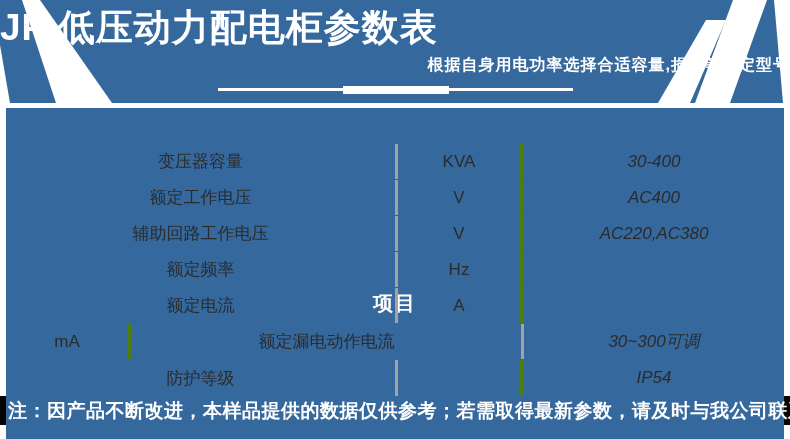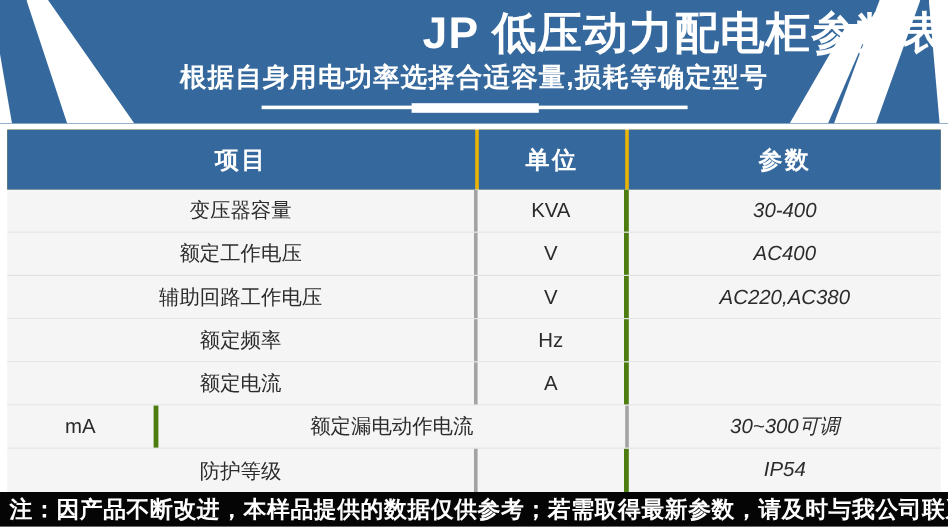--- a/index.html
+++ b/index.html
@@ -28,33 +28,33 @@
   .stripe.l1 { clip-path: polygon(0px 45px, 10px 103px, 0px 103px); }
   .stripe.l2 { clip-path: polygon(22px 0px, 40px 0px, 112px 103px, 56px 103px); }
   .stripe.r1 { clip-path: polygon(706px 20px, 726px 20px, 690px 103px, 658px 103px); }
   .stripe.r2 { clip-path: polygon(733px 0px, 767px 0px, 730px 103px, 695px 103px); }
   .stripe.r3 { clip-path: polygon(774px 0px, 790px 0px, 790px 103px, 783px 103px); }
 
   .banner-title {
     position: relative;
     z-index: 2;
     margin-top: 6px;
-    text-align: right;
+    text-align: left;
     color: #ffffff;
     font-size: 37px;
     font-weight: bold;
     line-height: 44px;
     letter-spacing: 1px;
   }
   .banner-subtitle {
     position: relative;
     z-index: 2;
-    text-align: center;
-    color: #ffffff;
-    font-size: 22px;
+    text-align: right;
+    color: #ffffff;
+    font-size: 16px;
     font-weight: bold;
     line-height: 30px;
     letter-spacing: 1px;
   }
   .banner-divider-line {
     position: absolute;
     z-index: 2;
     left: 218px;
     top: 88px;
     width: 355px;
@@ -72,22 +72,23 @@
   }
 
   
   .table-wrap {
     margin: 5px 6px 0 6px;
     width: 778px;
   }
   .thead {
     display: flex;
     gap: 3px;
-    background: #eab308;
-    height: 50px;
+    background: #7dd3fc;
+    height: 36px;
+    flex-direction: column;
   }
   .thead .hcell {
     background: #35689C;
     color: #ffffff;
     font-size: 20px;
     font-weight: bold;
     display: flex;
     align-items: center;
     justify-content: center;
     letter-spacing: 2px;

